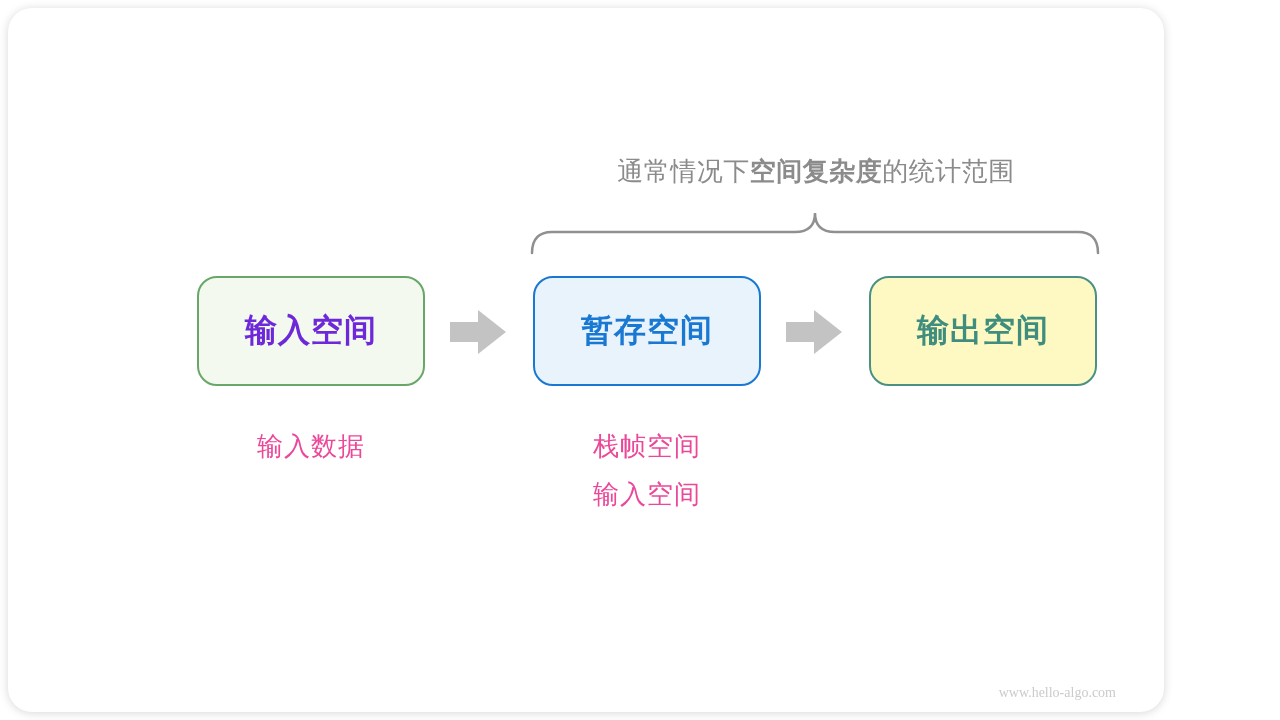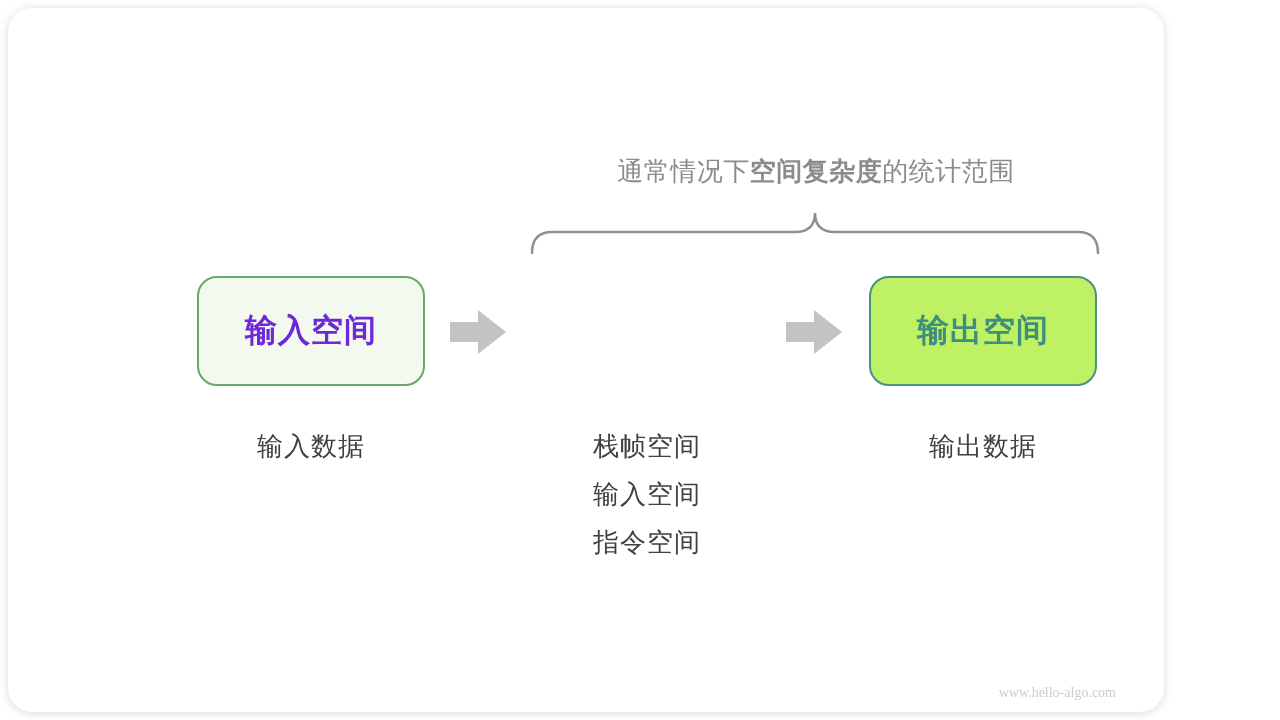--- a/index.html
+++ b/index.html
@@ -54,21 +54,21 @@
     top: 302px;
   }
   .arrow-1 { left: 442px; }
   .arrow-2 { left: 778px; }
   .caption-col {
     position: absolute;
     top: 423px;
     width: 228px;
     text-align: center;
     font-size: 26px;
-    color: #404040;
+    color: #ec4899;
     letter-spacing: 1px;
   }
   .caption-col .line {
     height: 30px;
     line-height: 30px;
     margin-bottom: 18px;
   }
   .col-input  { left: 189px; }
   .col-buffer { left: 525px; }
   .col-output { left: 861px; }
@@ -94,38 +94,37 @@
   </svg>
 
   <div class="node node-1" style="background: rgb(243, 249, 239); border-color: rgb(104, 167, 104); color: #6d28d9;">
     <span>输入空间</span>
   </div>
 
   <svg class="arrow-svg arrow-1" width="56" height="44" viewBox="0 0 56 44">
     <polygon points="0,12 28,12 28,0 56,22 28,44 28,32 0,32" fill="#c3c3c3"></polygon>
   </svg>
 
+  <div class="node node-2" style="background: rgb(232, 243, 252); border-color: rgb(24, 120, 210); color: rgb(24, 120, 210);">
+    <span>暂存空间</span>
+  </div>
 
   <svg class="arrow-svg arrow-2" width="56" height="44" viewBox="0 0 56 44">
     <polygon points="0,12 28,12 28,0 56,22 28,44 28,32 0,32" fill="#c3c3c3"></polygon>
   </svg>
 
-  <div class="node node-3" style="background: #bef264; border-color: rgb(74, 145, 132); color: rgb(63, 141, 126);">
+  <div class="node node-3" style="background: #fef9c3; border-color: rgb(74, 145, 132); color: rgb(63, 141, 126);">
     <span>输出空间</span>
   </div>
 
   <div class="caption-col col-input">
     <div class="line">输入数据</div>
   </div>
 
   <div class="caption-col col-buffer">
     <div class="line">栈帧空间</div>
     <div class="line">输入空间</div>
-    <div class="line">指令空间</div>
   </div>
 
-  <div class="caption-col col-output">
-    <div class="line">输出数据</div>
-  </div>
 
   <div class="watermark">www.hello-algo.com</div>
 
 </div>
 
 </body></html>

